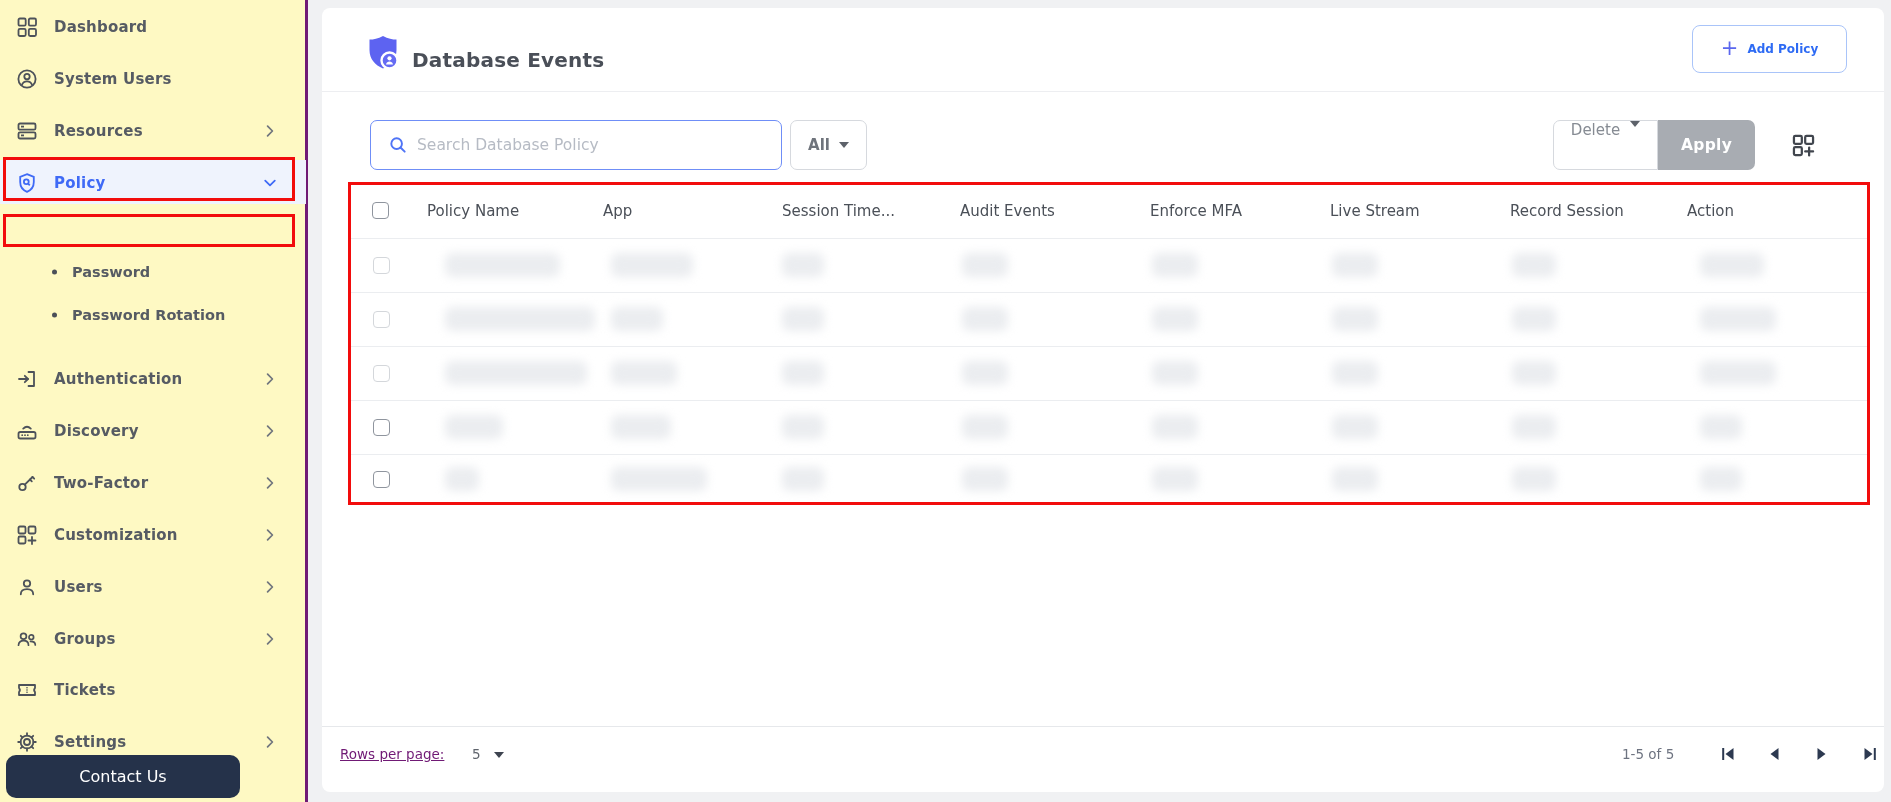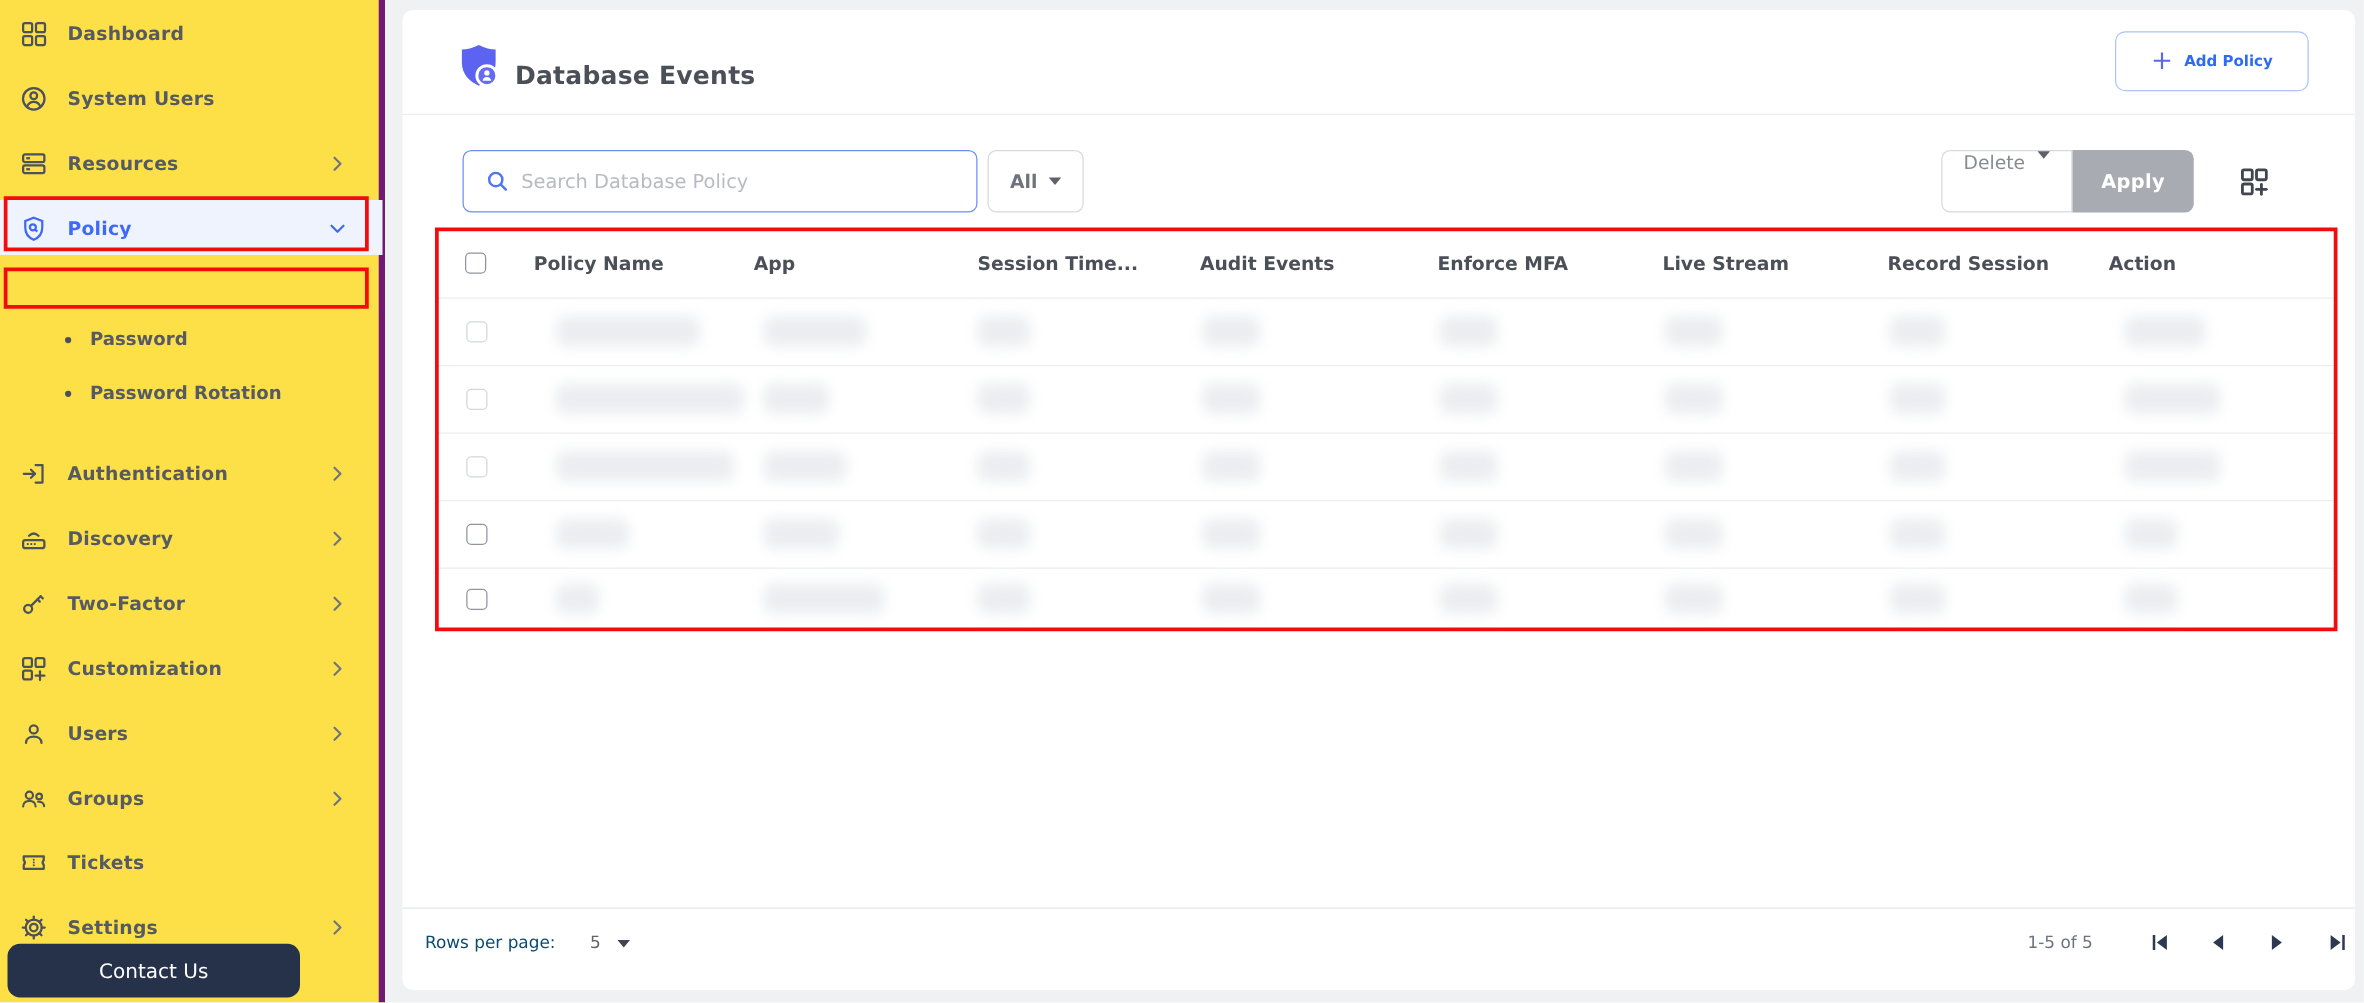--- a/index.html
+++ b/index.html
@@ -4,21 +4,21 @@
 <style>
   * { margin:0; padding:0; box-sizing:border-box; }
   html,body { width:1891px; height:802px; }
   body {
     font-family:"DejaVu Sans","Liberation Sans",sans-serif;
     background:#f0f1f3;
     position:relative; overflow:hidden;
     color:#565b63;
   }
   
-  .sidebar { position:absolute; left:0; top:0; width:308px; height:802px; background:#fde047; border-right:5px solid #701a75; }
+  .sidebar { position:absolute; left:0; top:0; width:308px; height:802px; background:#fef9c3; border-right:3px solid #701a75; }
   .sb-item { position:absolute; left:0; width:308px; height:36px; cursor:pointer; }
   .sb-icon { position:absolute; left:15px; top:50%; transform:translateY(-50%); width:24px; height:24px; color:#4d525a; }
   .sb-icon svg { display:block; }
   .sb-label { position:absolute; left:54px; top:50%; transform:translateY(-50%); font-size:15px; font-weight:600; color:#565b63; letter-spacing:.2px; white-space:nowrap; }
   .sb-chev { position:absolute; left:262px; top:50%; transform:translateY(-50%); width:16px; height:16px; color:#71767e; }
   .sb-sub { position:absolute; left:0; width:308px; height:30px; cursor:pointer; }
   .sb-bullet { position:absolute; left:52px; top:50%; transform:translateY(-50%); width:5px; height:5px; border-radius:50%; background:#4b5058; }
   .sb-sub-label { position:absolute; left:72px; top:50%; transform:translateY(-50%); font-size:14.5px; font-weight:600; color:#565b63; white-space:nowrap; }
   .sb-item.active .sb-label { color:#3f6af6; }
   .sb-item.active .sb-icon , .sb-item.active .sb-chev { color:#3f6af6; }
@@ -47,29 +47,29 @@
     display:flex; align-items:center; justify-content:center; gap:9px; cursor:pointer; }
   .all-dd .txt { font-size:15px; font-weight:700; color:#6f747c; }
   .caret { width:0; height:0; border-left:5px solid transparent; border-right:5px solid transparent; border-top:6px solid #5d626a; }
   .delete-dd { position:absolute; left:1231px; top:112px; width:105px; height:50px; border:1.5px solid #d6d9de; border-radius:7px 0 0 7px; background:#fff;
     display:flex; justify-content:center; gap:10px; cursor:pointer; }
   .delete-dd .txt { font-size:15px; font-weight:500; color:#868b93; }
   .apply-btn { position:absolute; left:1336px; top:112px; width:97px; height:50px; background:#a8acb2; border:none; border-radius:0 7px 7px 0;
     color:#fff; font-size:15.5px; font-weight:700; font-family:inherit; cursor:pointer; letter-spacing:.3px; }
   .grid-add { position:absolute; left:1468px; top:124px; width:27px; height:27px; color:#41464e; cursor:pointer; }
   
-  .thead-cell { position:absolute; top:194px; font-size:15px; font-weight:700; color:#4b5058; white-space:nowrap; }
+  .thead-cell { position:absolute; top:194px; font-size:15px; font-weight:400; color:#4b5058; white-space:nowrap; }
   .hdr-cb { position:absolute; left:50px; top:194px; }
   input[type=checkbox] { appearance:none; -webkit-appearance:none; width:17px; height:17px; border:1.6px solid #8f959e; border-radius:4px; background:#fff; cursor:pointer; margin:0; }
   input[type=checkbox].faint { border-color:#d4d7db; }
   .t-divider { position:absolute; left:26px; width:1522px; height:1px; background:#ebedf0; }
   .blob { position:absolute; height:24px; border-radius:7px; background:#ebedf0; filter:blur(5px); }
   
   .bottom-divider { position:absolute; left:0; top:718px; width:1562px; height:1px; background:#e6e8eb; }
-  .rpp-label { position:absolute; left:18px; top:738px; font-size:13.5px; color:#0c4a6e; }
+  .rpp-label { position:absolute; left:18px; top:738px; font-size:13.5px; color:#701a75;text-decoration:underline; }
   .rpp-value { position:absolute; left:150px; top:738px; font-size:13.5px; color:#60656d; }
   .rpp-caret { position:absolute; left:172px; top:744px; border-top-color:#3e4450; cursor:pointer; }
   .range-label { position:absolute; left:1300px; top:738px; font-size:13.5px; color:#6d7380; }
   .pg-btn { position:absolute; top:737px; width:18px; height:18px; background:none; border:none; padding:0; cursor:pointer; color:#2c3950; }
   .pg-btn svg { display:block; }
 </style>
 </head>
 <body>
 
 <div class="sidebar">

